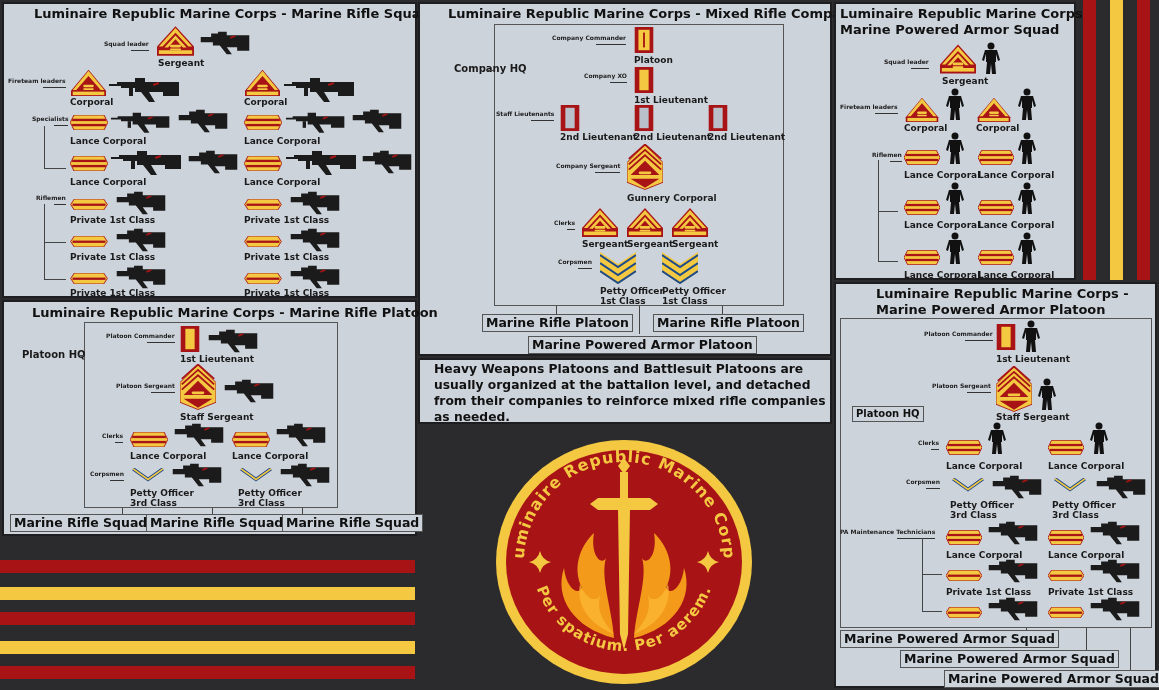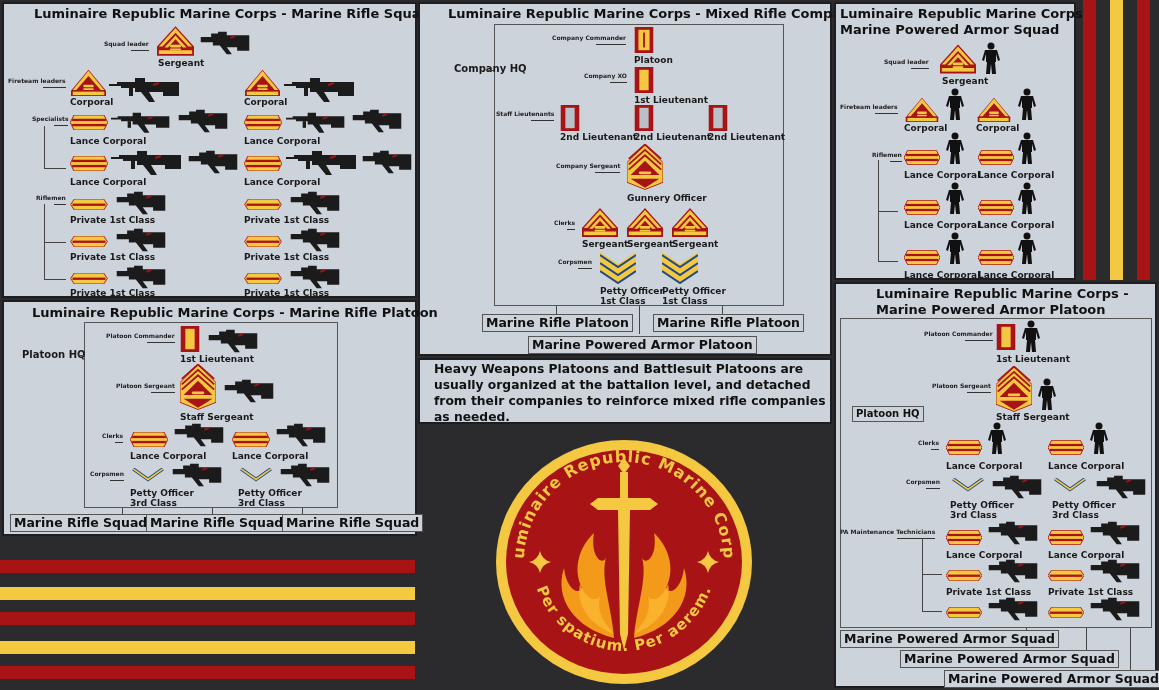--- a/index.html
+++ b/index.html
@@ -252,21 +252,21 @@
       <use href="#lt2"></use>
     </svg>
   <div class="lbl" style="left:140px;top:128px;">2nd Lieutenant</div>
   <div class="lbl" style="left:214px;top:128px;">2nd Lieutenant</div>
   <div class="lbl" style="left:288px;top:128px;">2nd Lieutenant</div>
 
   <div class="role" style="left:136px;top:158px;">Company Sergeant</div>
   <svg class="ins" style="left:207px;top:140px;" width="36" height="46">
       <use href="#ssgt"></use>
     </svg>
-  <div class="lbl" style="left:207px;top:189px;">Gunnery Officer</div>
+  <div class="lbl" style="left:207px;top:189px;">Gunnery Corporal</div>
 
   <div class="role" style="left:134px;top:215px;">Clerks</div>
   <svg class="ins" style="left:162px;top:204px;" width="36" height="29">
       <use href="#sgt"></use>
     </svg>
   <svg class="ins" style="left:207px;top:204px;" width="36" height="29">
       <use href="#sgt"></use>
     </svg>
   <svg class="ins" style="left:252px;top:204px;" width="36" height="29">
       <use href="#sgt"></use>

